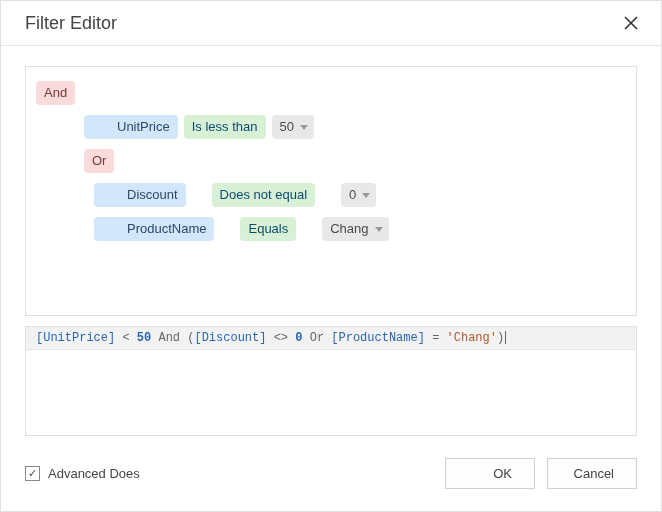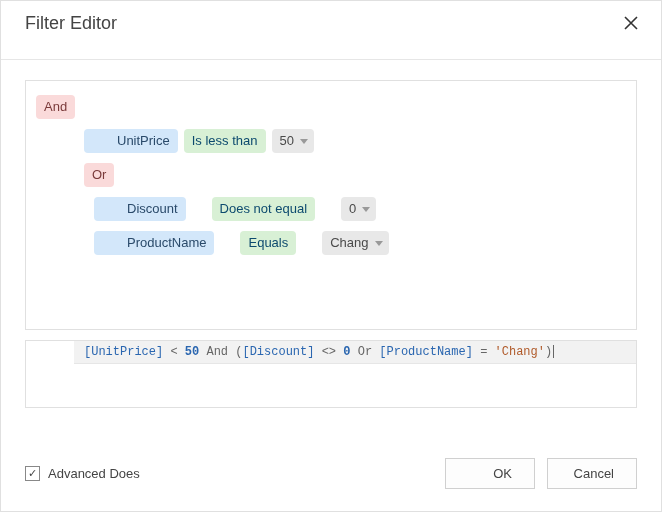--- a/index.html
+++ b/index.html
@@ -14,21 +14,21 @@
     width: 662px;
     height: 512px;
     border: 1px solid #e0e0e0;
     display: flex;
     flex-direction: column;
   }
   .titlebar {
     display: flex;
     align-items: center;
     justify-content: space-between;
-    padding: 10px 18px 24px 24px;
+    padding: 10px 18px 10px 24px;
     border-bottom: 1px solid #e6e6e6;
   }
   .titlebar h1 {
     font-size: 18px;
     font-weight: 400;
     margin: 0;
     color: #444;
   }
   .close-btn {
     width: 24px; height: 24px;
@@ -70,24 +70,23 @@
   .caret {
     width: 0; height: 0;
     border-left: 4px solid transparent;
     border-right: 4px solid transparent;
     border-top: 5px solid #999;
     display: inline-block;
   }
   .expr-panel {
     margin-top: 10px;
     border: 1px solid #e0e0e0;
-    height: 68px;
+    height: 110px;
     display: flex;
     flex-direction: column;
-    padding-left: 48px;
   }
   .expr-bar {
     background: #f2f2f2;
     border-bottom: 1px solid #e6e6e6;
     padding: 4px 10px;
     font-family: Consolas, "Courier New", monospace;
     font-size: 12px;
     color: #555;
     white-space: nowrap;
     overflow: hidden;

